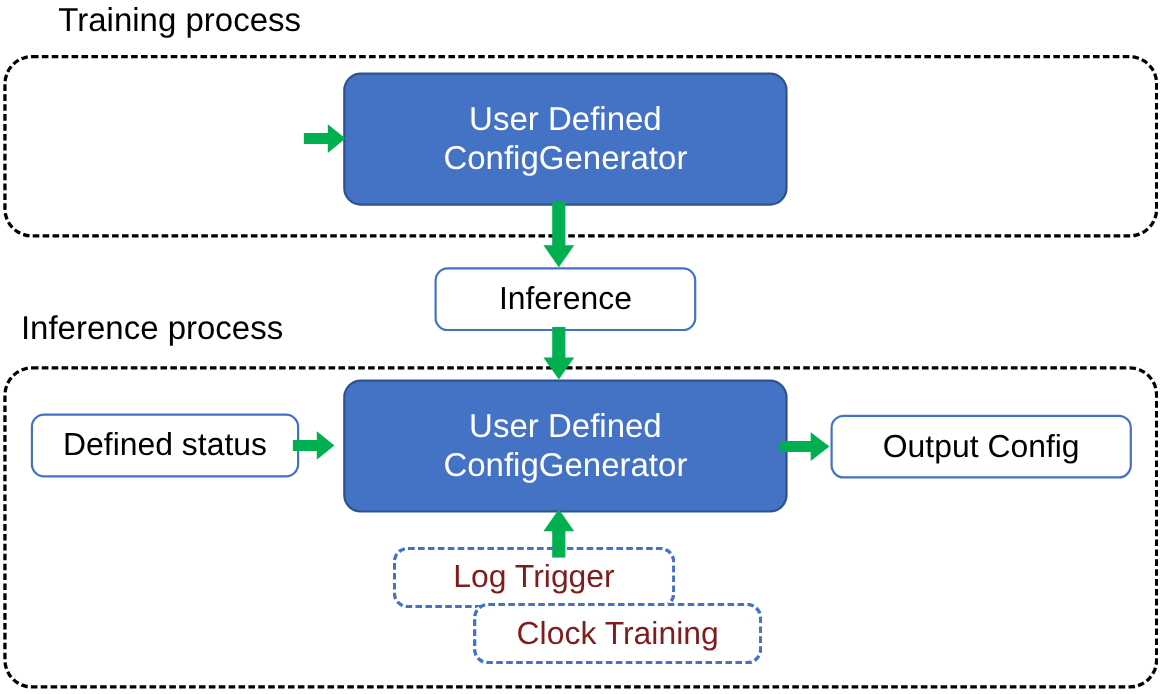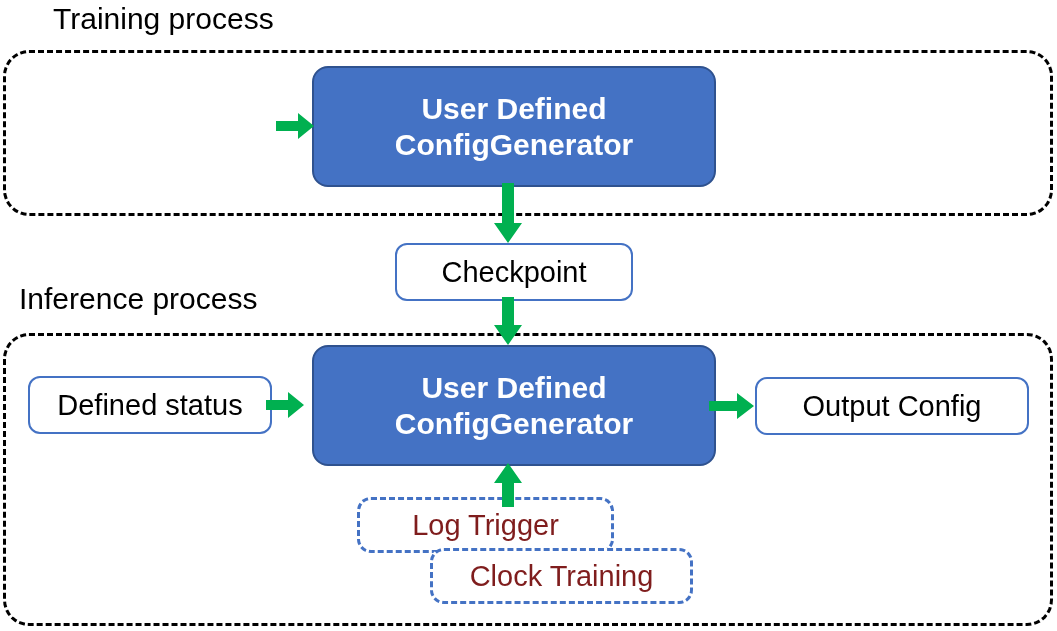--- a/index.html
+++ b/index.html
@@ -53,21 +53,20 @@
     line-height: 33px;
   }
   .node-primary {
     background: #4472C4;
     border: 2px solid #2F528F;
     border-radius: 16px;
     color: #ffffff;
     font-size: 30px;
     line-height: 36px;
     white-space: pre-line;
-    font-weight: bold;
   }
   .node-dashed {
     background: #ffffff;
     border: 3px dashed #4472C4;
     border-radius: 14px;
     color: #7f1d1d;
     font-size: 29px;
     line-height: 33px;
   }
 
@@ -99,21 +98,21 @@
   <div class="group-box" id="group-training"></div>
 
   <div class="section-title" id="title-inference">Inference process</div>
 
   <div class="group-box" id="group-inference"></div>
 
 
   <div class="node node-primary" id="node-generator-train">User Defined
 ConfigGenerator</div>
 
-  <div class="node node-plain" id="node-checkpoint">Checkpoint</div>
+  <div class="node node-plain" id="node-checkpoint">Inference</div>
 
   <div class="node node-plain" id="node-current-status">Defined status</div>
 
   <div class="node node-primary" id="node-generator-infer">User Defined
 ConfigGenerator</div>
 
   <div class="node node-plain" id="node-output-config">Output Config</div>
 
   <div class="node node-dashed" id="node-log-trigger">Log Trigger</div>
 

